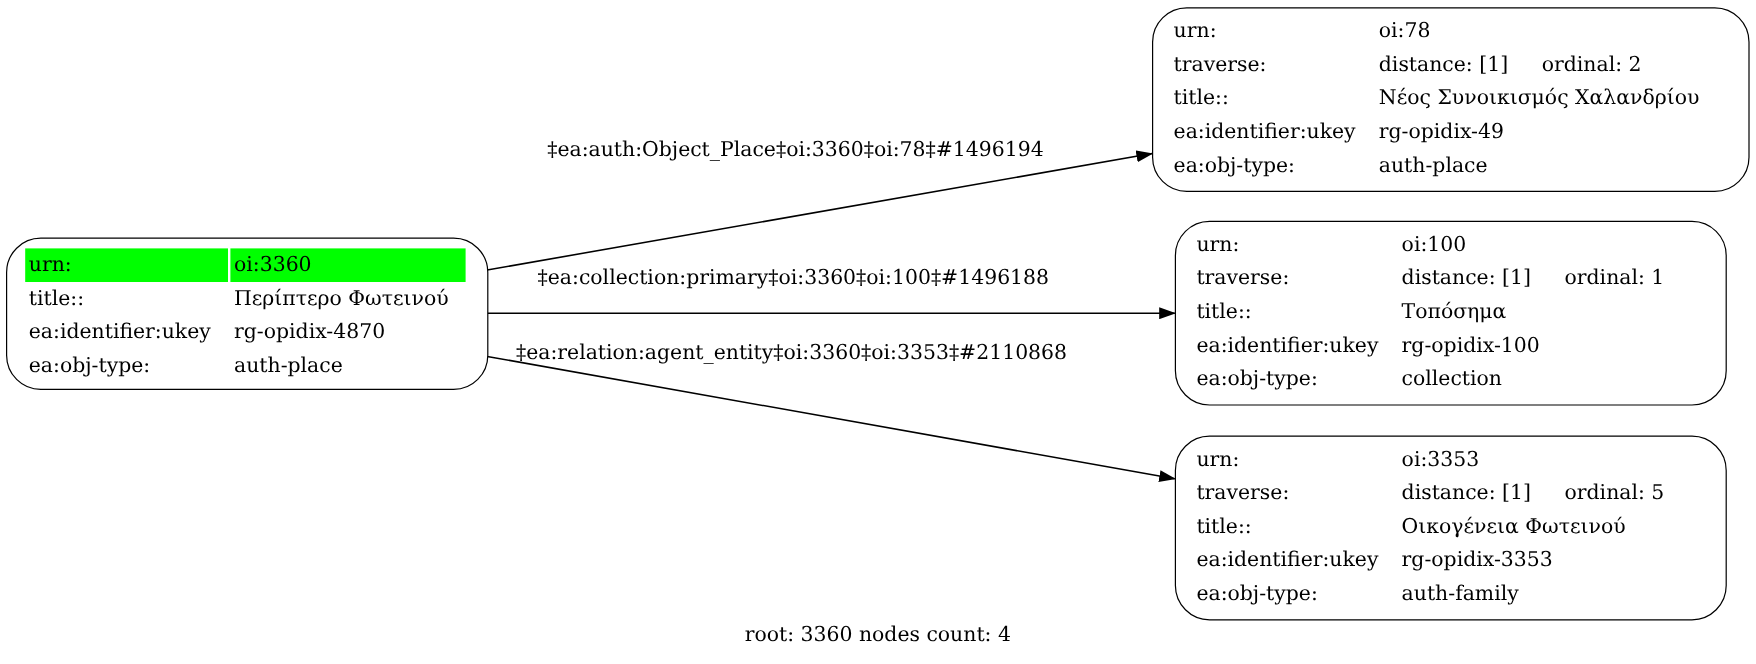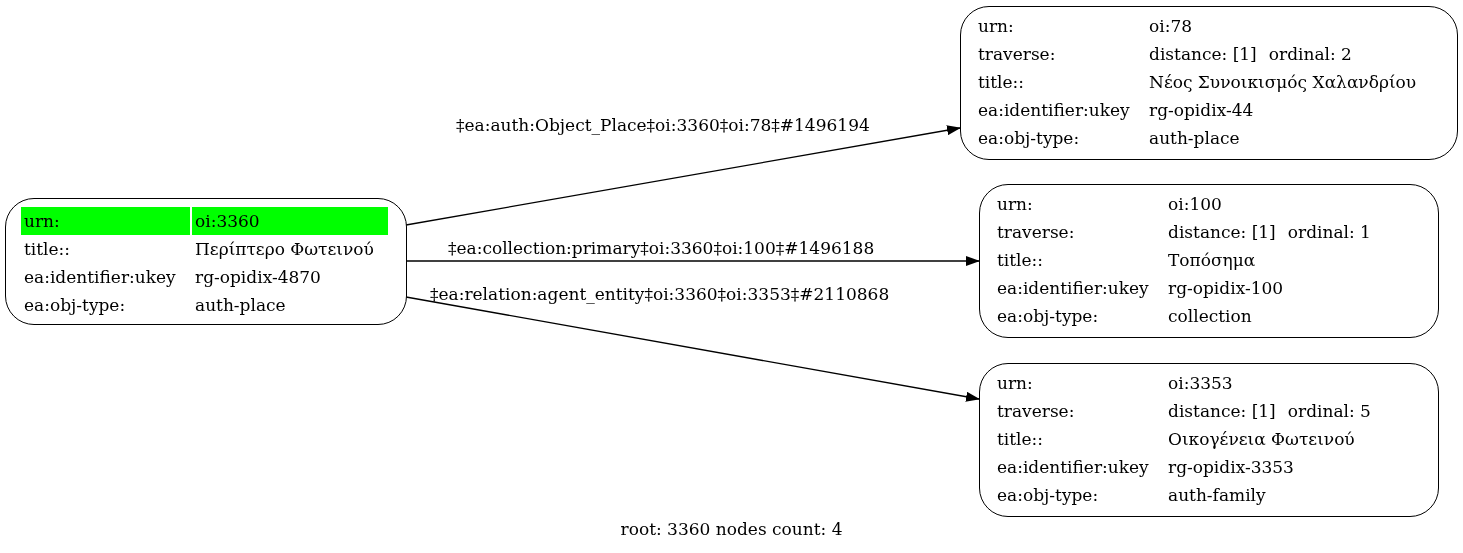--- a/index.html
+++ b/index.html
@@ -4,21 +4,21 @@
 <style>
   html, body { margin: 0; padding: 0; background: #ffffff; }
   body { width: 1463px; height: 553px; position: relative; overflow: hidden;
          font-family: "DejaVu Serif", serif; color: #000; }
   #edges { position: absolute; left: 0; top: 0; }
   .node { position: absolute; border: 1.3px solid #000; border-radius: 29px; background: #fff; box-sizing: border-box; }
   .node table { border-collapse: separate; border-spacing: 2px 0; position: absolute; left: 13px; top: 8px; }
   .node td { font-size: 17px; line-height: 28px; height: 28px; padding: 0 3px 0 3px; white-space: nowrap; vertical-align: middle; }
   .node td.k { padding-right: 4px; }
   .node tr.hl td { background: #00ff00; }
-  .node .ord { display: inline-block; margin-left: 12px; }
+  .node .ord { display: inline-block; margin-left: 28px; }
   .edge-label { position: absolute; font-size: 17px; white-space: nowrap; line-height: 20px; }
   .footer { position: absolute; left: 0; width: 1463px; text-align: center; top: 518px; font-size: 17px; line-height: 22px; }
 </style>
 </head>
 <body>
 
 <svg id="edges" width="1463" height="553">
   <defs>
     <marker id="arrow" markerWidth="14" markerHeight="10" refX="13" refY="5" orient="auto" markerUnits="userSpaceOnUse">
       <path d="M0,0 L14,5 L0,10 z" fill="#000"></path>
@@ -62,21 +62,21 @@
     <tr>
           <td class="k">traverse:</td>
           <td><span>distance: [1]</span><span class="ord">ordinal: 2</span></td>
         </tr>
     <tr>
           <td class="k">title::</td>
           <td>Νέος Συνοικισμός Χαλανδρίου</td>
         </tr>
     <tr>
           <td class="k">ea:identifier:ukey</td>
-          <td>rg-opidix-44</td>
+          <td>rg-opidix-49</td>
         </tr>
     <tr>
           <td class="k">ea:obj-type:</td>
           <td>auth-place</td>
         </tr>
   </tbody>
     </table>
 </div>
 
 <div class="node" style="left:979px; top:184px; width:460px; height:154px;">
@@ -127,16 +127,16 @@
         </tr>
     <tr>
           <td class="k">ea:obj-type:</td>
           <td>auth-family</td>
         </tr>
   </tbody>
     </table>
 </div>
 
 <div class="edge-label" style="left:456px; top:115px;">‡ea:auth:Object_Place‡oi:3360‡oi:78‡#1496194</div>
-<div class="edge-label" style="left:448px; top:238px;">‡ea:collection:primary‡oi:3360‡oi:100‡#1496188</div>
+<div class="edge-label" style="left:448px; top:222px;">‡ea:collection:primary‡oi:3360‡oi:100‡#1496188</div>
 <div class="edge-label" style="left:430px; top:284px;">‡ea:relation:agent_entity‡oi:3360‡oi:3353‡#2110868</div>
 
 <div class="footer">root: 3360 nodes count: 4</div>
 
 </body></html>

